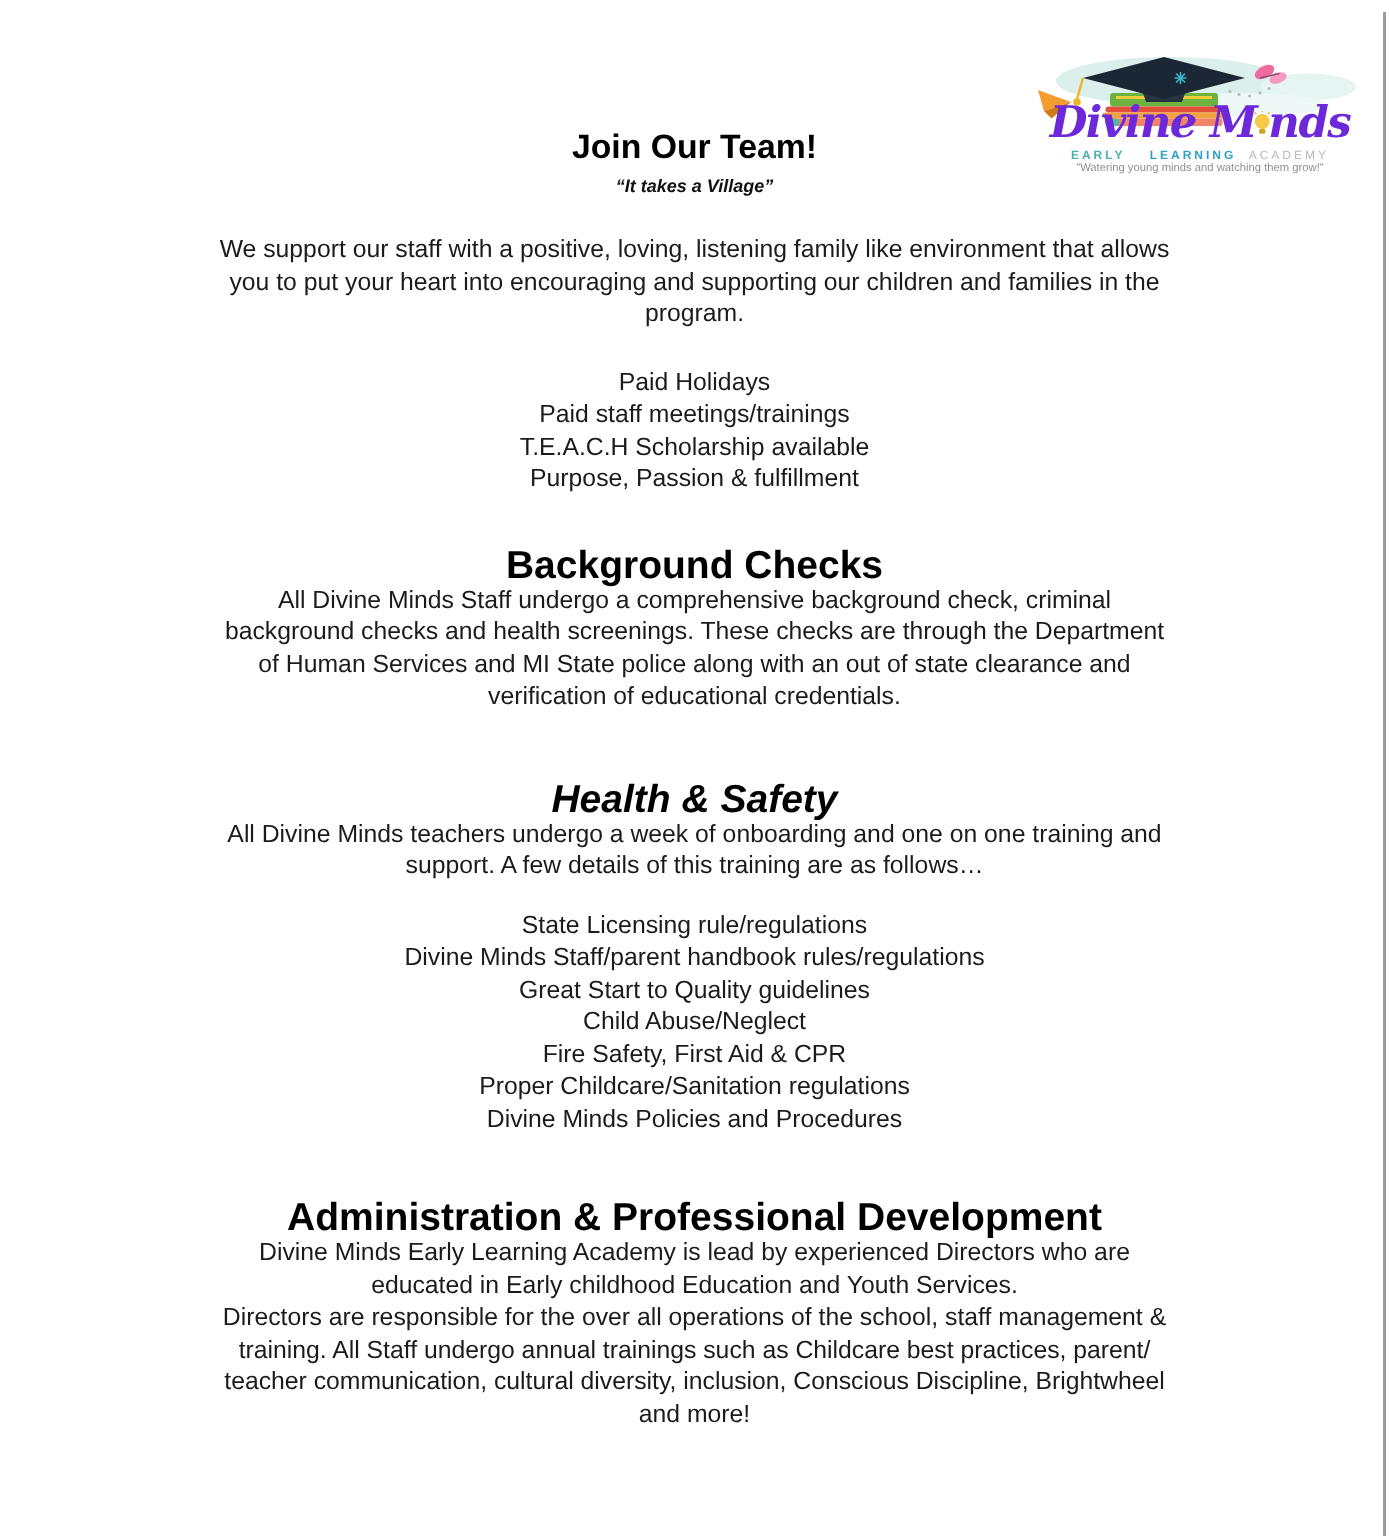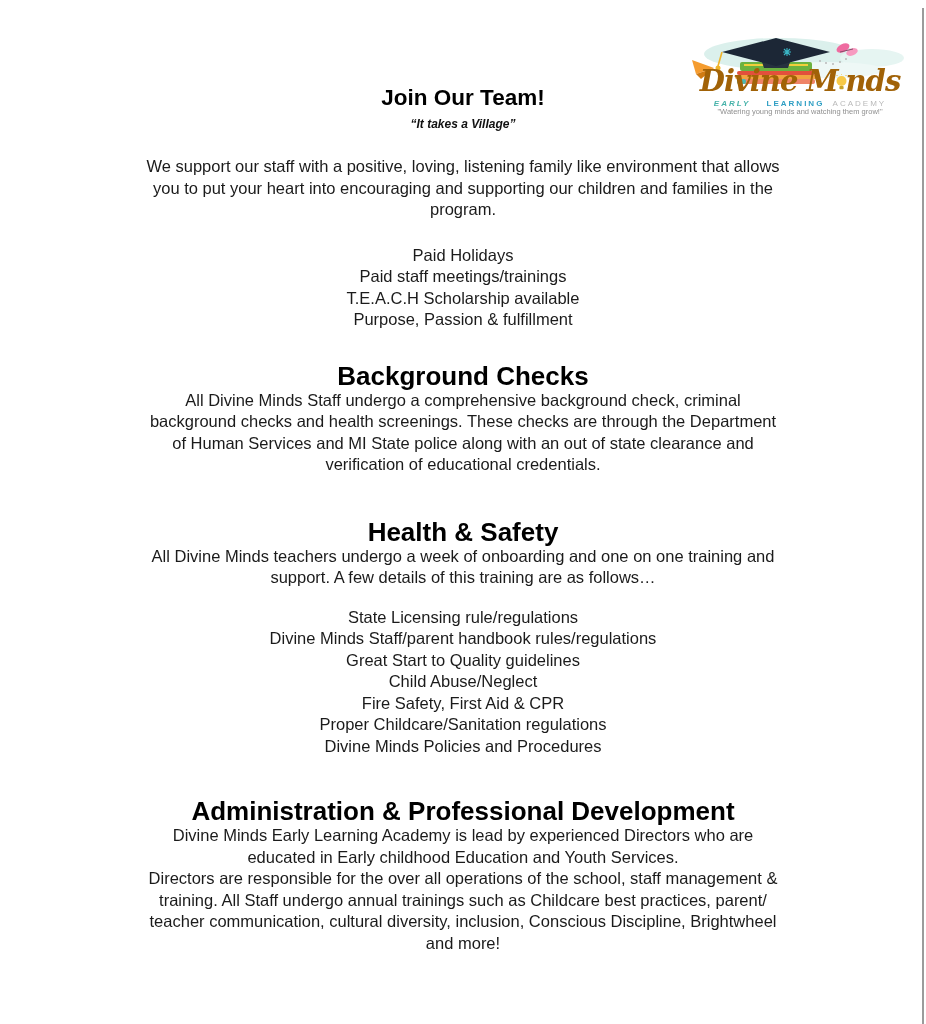--- a/index.html
+++ b/index.html
@@ -19,30 +19,30 @@
     position: absolute; top: 36px; left: 680px;
     width: 240px; height: 80px;
   }
   .logo-art { position: absolute; top: 0; left: 0; }
   .brand {
     position: absolute; top: 30px; left: 0; width: 100%;
     text-align: center; white-space: nowrap;
     font-family: "DejaVu Serif", serif;
     font-style: italic; font-weight: bold;
     font-size: 29px; line-height: 30px;
-    color: #a16207; letter-spacing: -1px;
+    color: #6d28d9; letter-spacing: -1px;
   }
   .brand .bulb { display: inline-block; margin: 0 -1px 0 -2px; vertical-align: baseline; }
   .subline {
     position: absolute; top: 63px; left: 0; width: 100%;
     text-align: center; white-space: nowrap;
     font-size: 8px; line-height: 9px; font-weight: bold;
     letter-spacing: 2px;
   }
-  .subline .early   { color: #48b3aa; font-style: italic; }
+  .subline .early   { color: #48b3aa; }
   .subline .learning{ color: #2f9fc4; margin-left: 12px; }
   .subline .academy { color: #b9b9b9; margin-left: 4px; font-weight: normal; }
   .logo-tagline {
     position: absolute; top: 72px; left: 0; width: 100%;
     text-align: center; white-space: nowrap;
     font-size: 7.5px; line-height: 8px; color: #8f8f8f;
   }
   
   .content {
     position: absolute; top: 0; left: 63px;
@@ -61,21 +61,21 @@
     font-weight: bold; font-style: italic; color: #111;
   }
   .lines { white-space: pre-line; }
   .intro    { margin-top: 21px; }
   .benefits { margin-top: 24px; }
   .section-heading {
     margin: 0; color: #000;
     font-size: 26px; line-height: 26px; font-weight: bold;
   }
   .mt-sec1 { margin-top: 32px; }
-  .mt-sec2 { margin-top: 43px; }
+  .mt-sec2 { margin-top: 43px; font-style: italic; }
   .mt-sec3 { margin-top: 41px; }
   .section-body { margin-top: 1px; }
   .training-list { margin-top: 18px; }
 </style>
 </head>
 <body>
 
 <div class="logo">
   <svg class="logo-art" width="240" height="80" viewBox="0 0 240 80">
 

